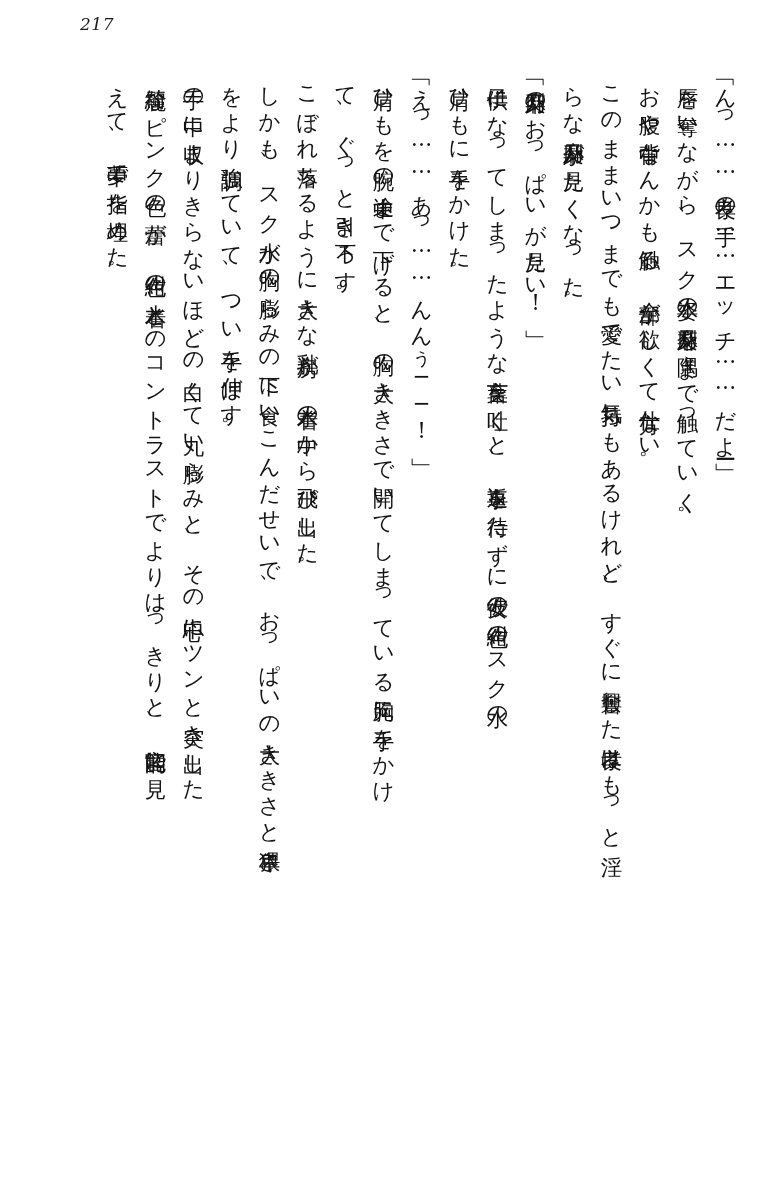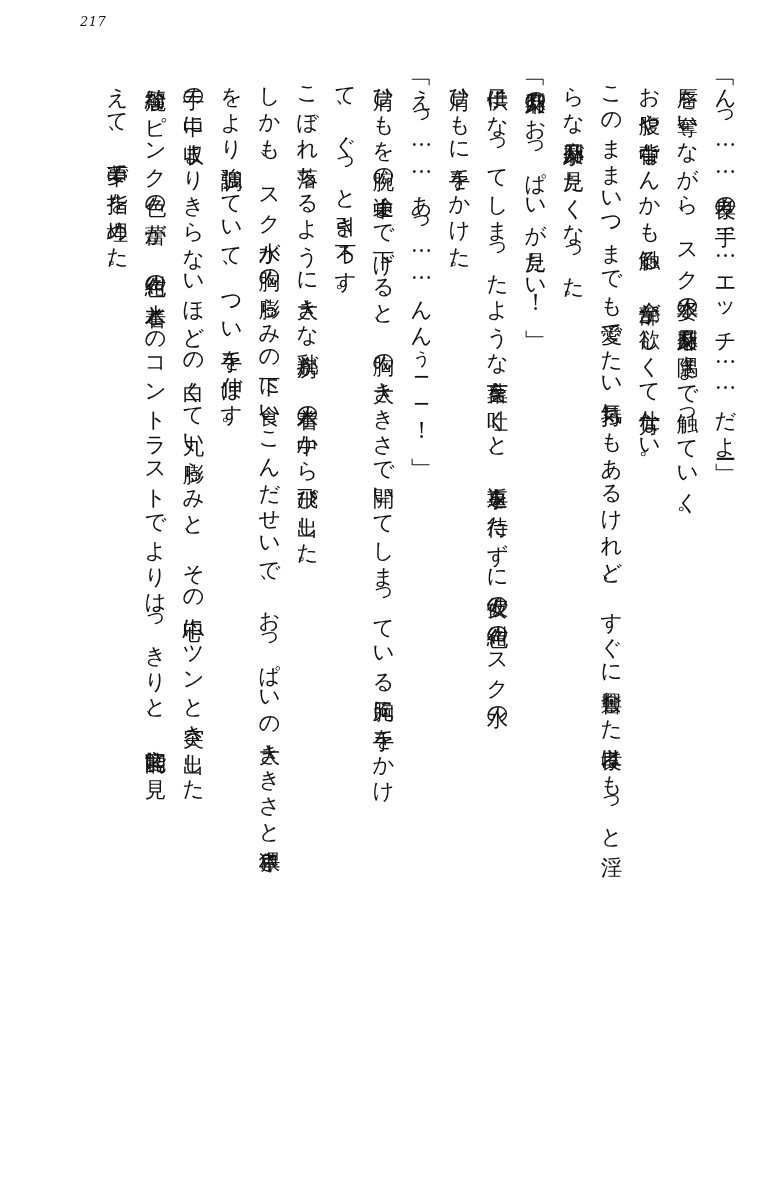--- a/index.html
+++ b/index.html
@@ -22,21 +22,21 @@
     left: 0;
     width: 772px;
     height: 1200px;
     box-sizing: border-box;
   }
 
   .page-number {
     position: absolute;
     top: 14px;
     left: 80px;
-    font-size: 13px;
+    font-size: 17px;
     font-family: "DejaVu Serif", "Liberation Serif", serif;
     font-style: italic;
     letter-spacing: 0.5px;
     color: #1a1a1a;
   }
 
   .body-text {
     position: absolute;
     top: 72px;
     left: 36px;

